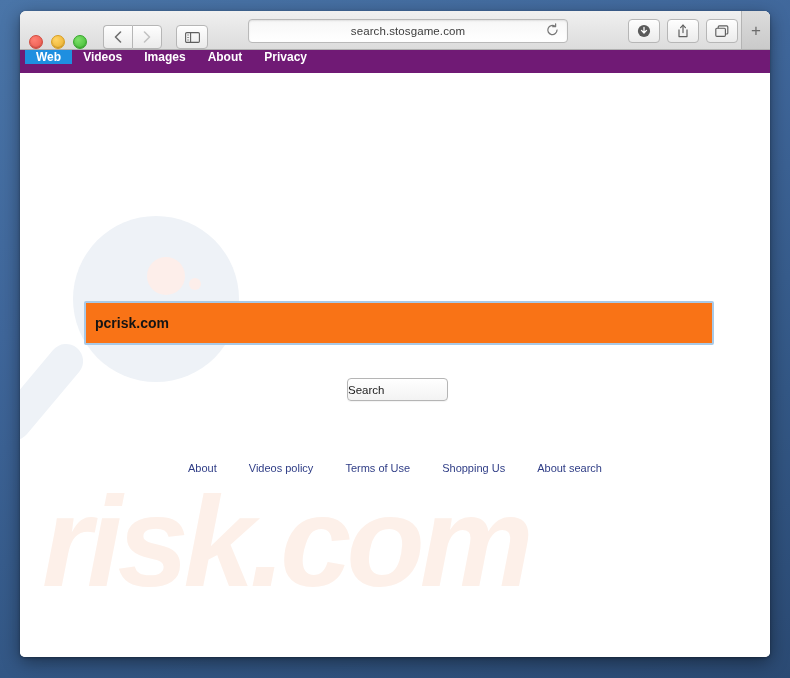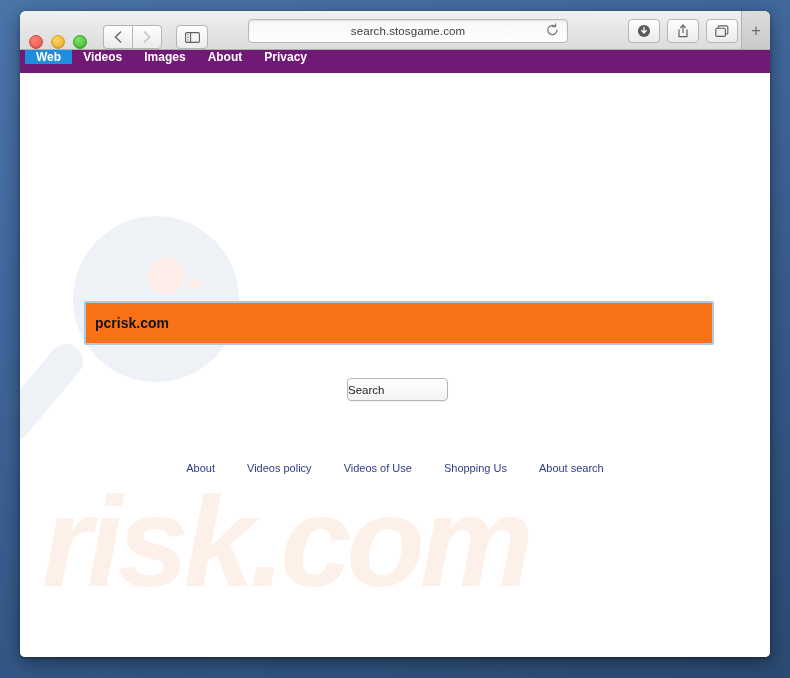--- a/index.html
+++ b/index.html
@@ -383,20 +383,20 @@
         <span id="search-value" title="pcrisk.com">pcrisk.com</span>
       </div>
 
       <div id="search-button">
         <span>Search</span>
       </div>
 
       <div id="footer-links">
         <a class="footer-link" href="#">About</a>
         <a class="footer-link" href="#">Videos policy</a>
-        <a class="footer-link" href="#">Videos of Use</a>
+        <a class="footer-link" href="#">Terms of Use</a>
         <a class="footer-link" href="#">Shopping Us</a>
         <a class="footer-link" href="#">About search</a>
       </div>
 
     </div>
   </div>
 </div>
 
 </body></html>

